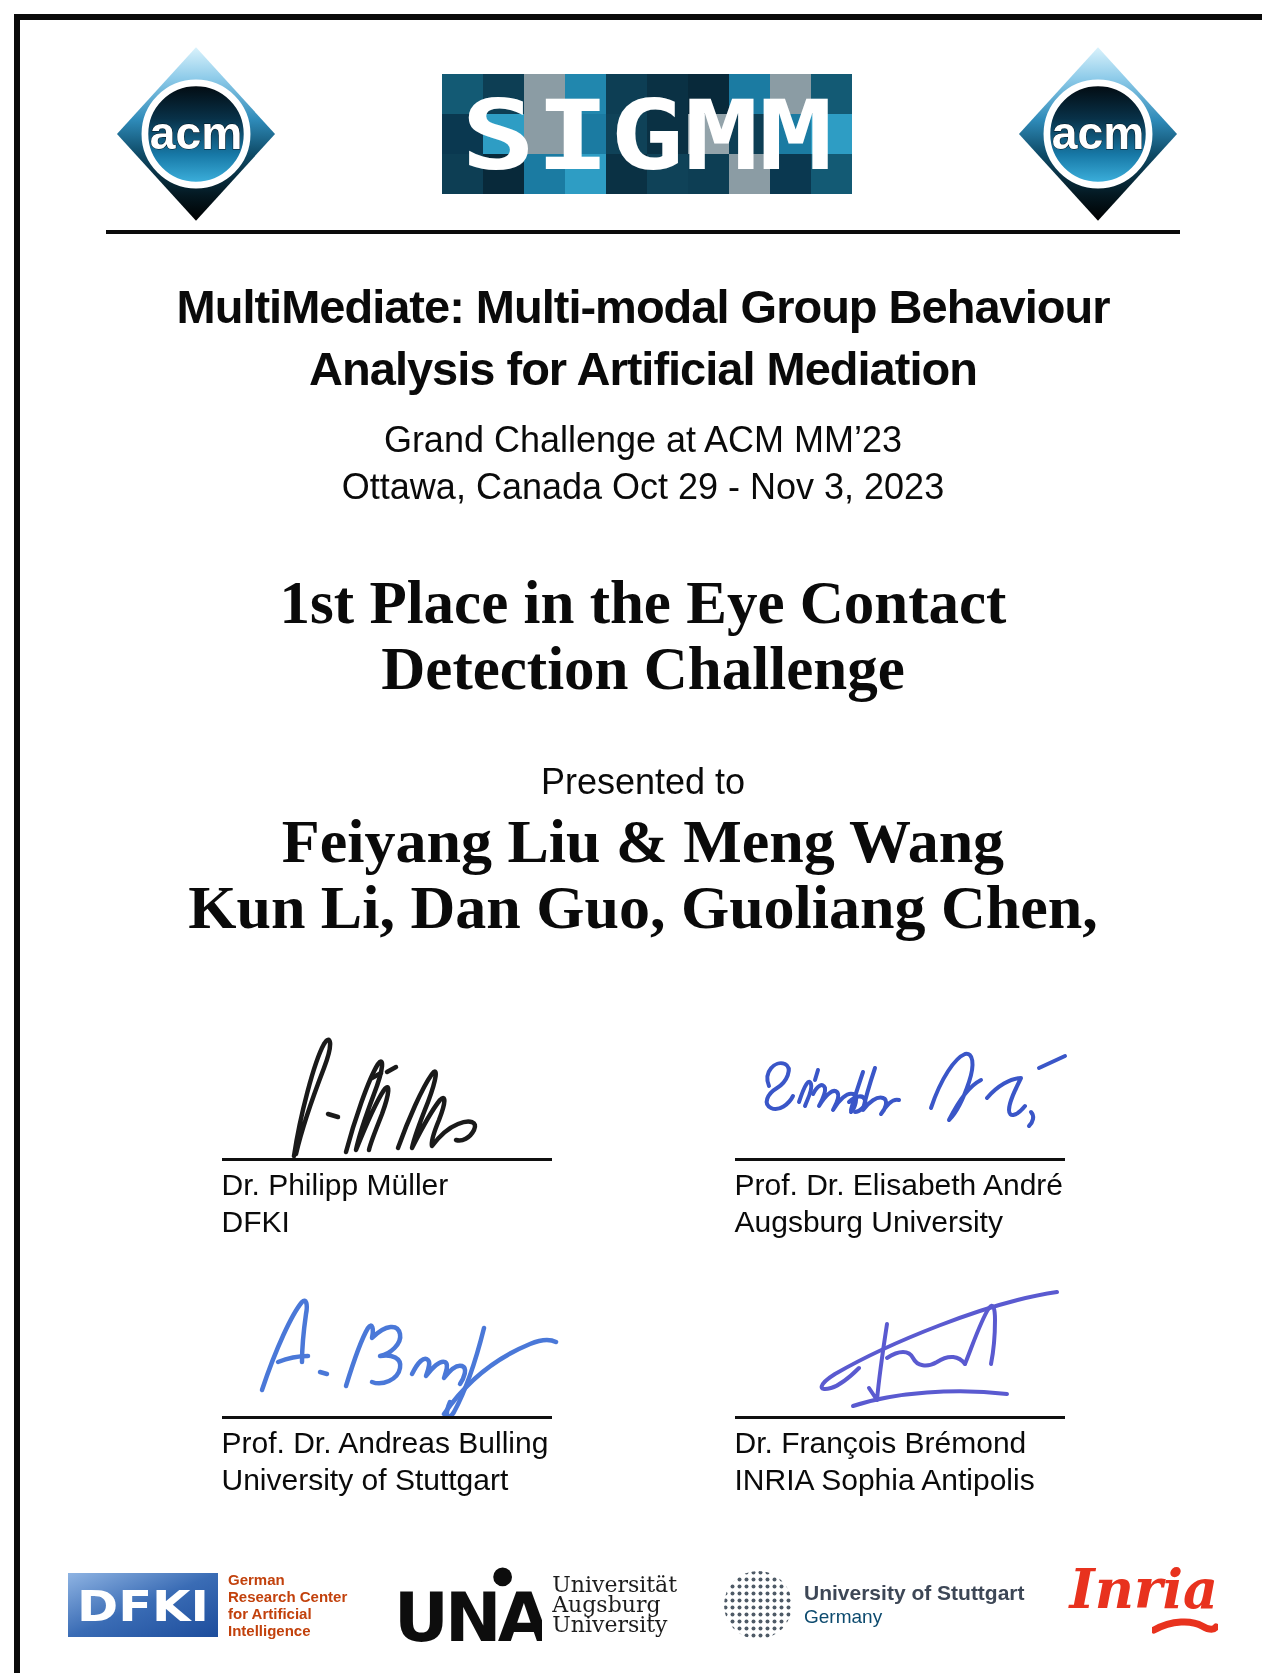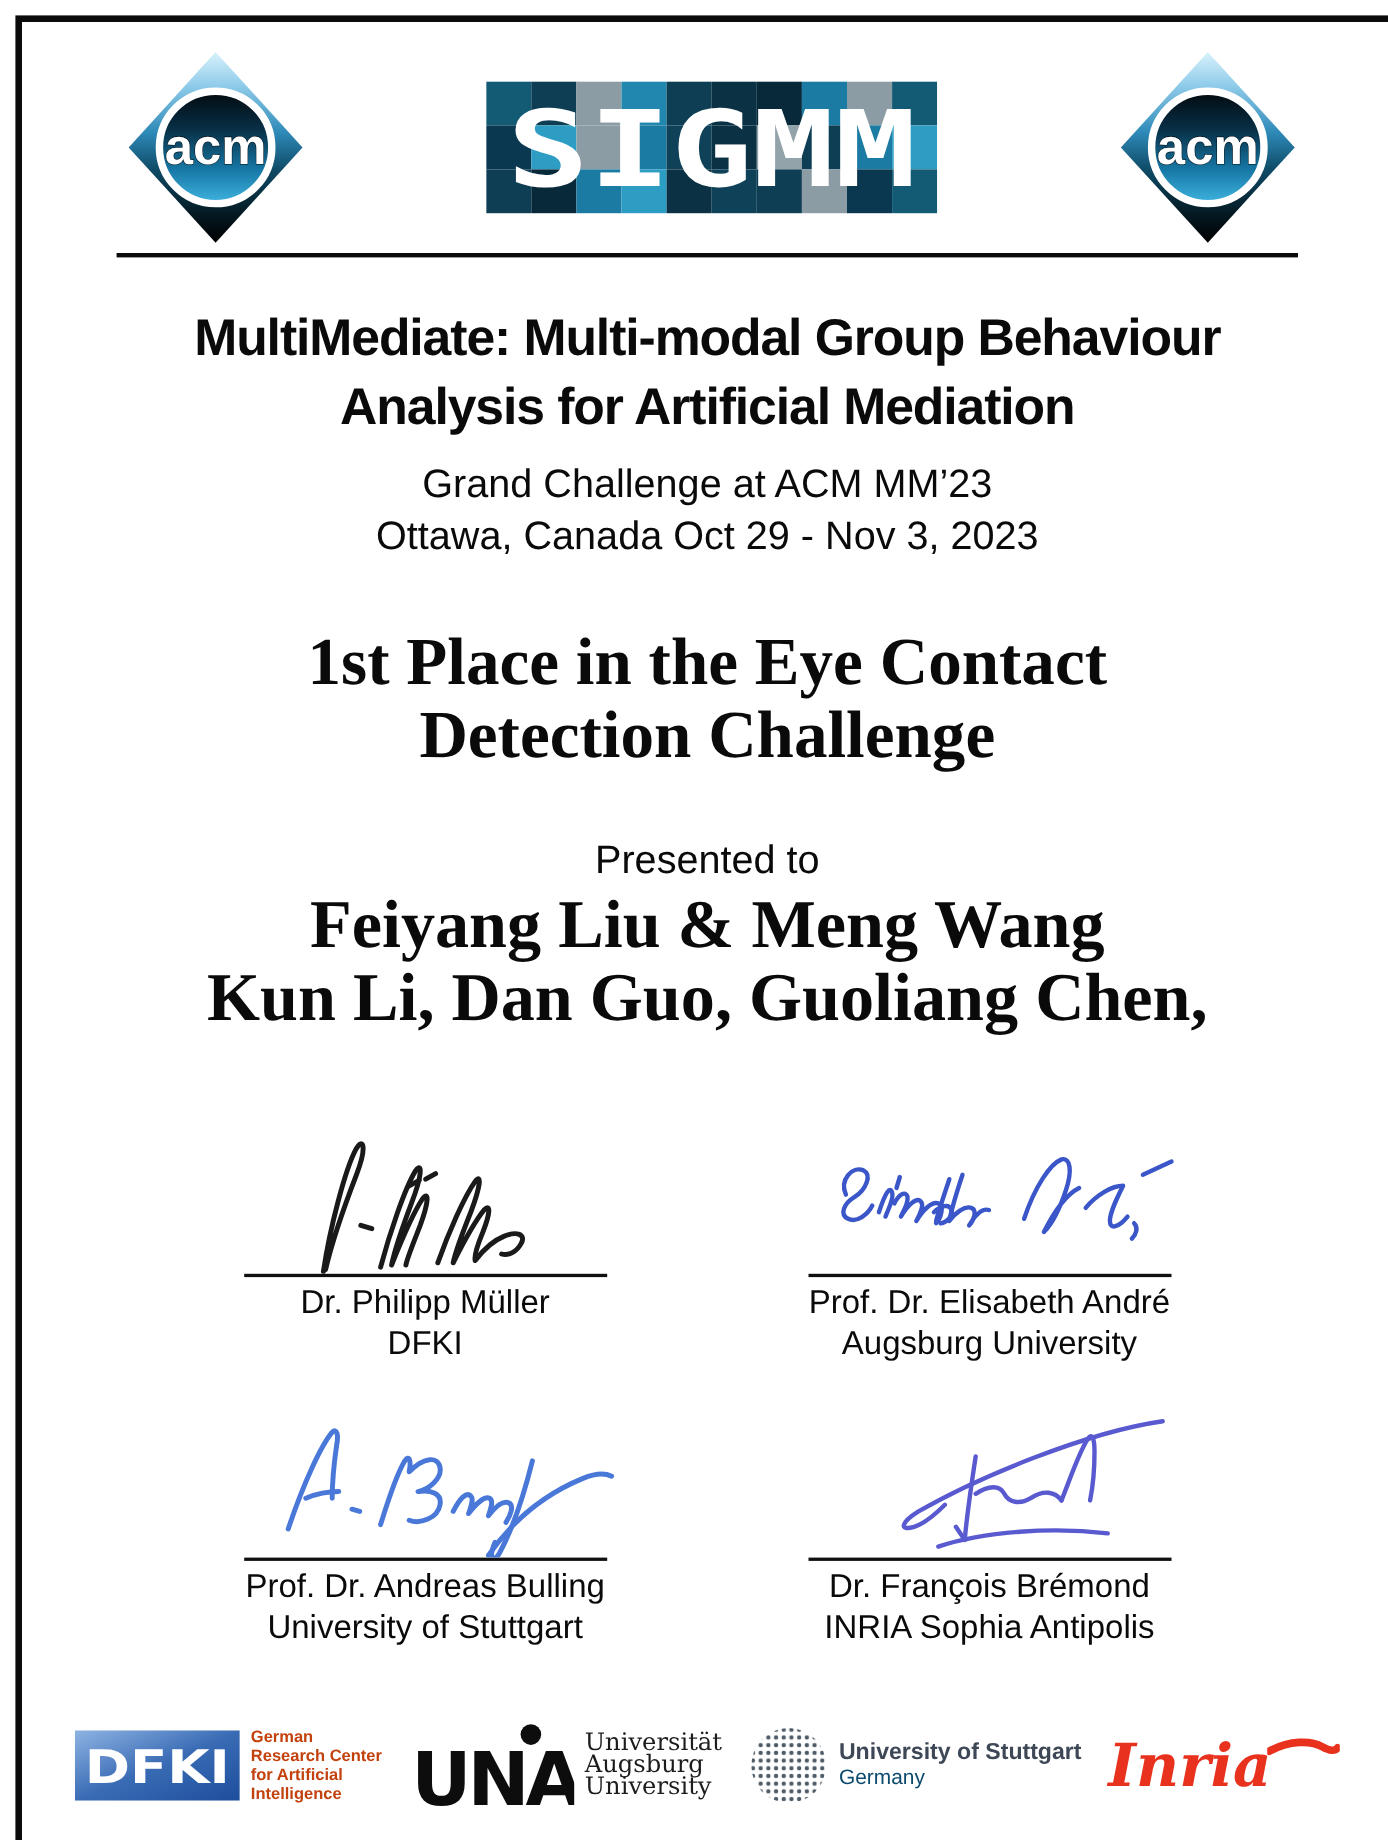--- a/index.html
+++ b/index.html
@@ -9,32 +9,32 @@
     font-family:"Liberation Sans", sans-serif;color:#0a0a0a;overflow:hidden;
   }
   .header{display:flex;align-items:center;justify-content:space-between;padding:26px 88px 0 96px;}
   .rule{height:4px;background:#0b0b0b;margin:8px 86px 0 86px;}
   .title{margin-top:42px;text-align:center;font-weight:bold;font-size:47px;line-height:62px;letter-spacing:-1px;}
   .subtitle{margin-top:16px;text-align:center;font-size:36px;line-height:47px;}
   .award{margin-top:60px;text-align:center;font-family:"Liberation Serif", serif;font-weight:bold;font-size:61px;line-height:66px;}
   .presented{margin-top:58px;text-align:center;font-size:36px;line-height:44px;}
   .recipients{margin-top:4px;text-align:center;font-family:"Liberation Serif", serif;font-weight:bold;font-size:62px;line-height:66px;}
   .sig-grid{display:grid;grid-template-columns:1fr 1fr;margin:88px 110px 0 110px;row-gap:26px;justify-items:center;}
-  .sig-cell{width:330px;text-align:center;}
+  .sig-cell{width:330px;text-align:left;}
   .sig-art{display:block;margin:0 auto;}
   .sig-line{border-top:3px solid #101010;margin-top:0;}
   .sig-name{font-size:30px;line-height:37px;margin-top:5px;}
   .sig-org{font-size:30px;line-height:37px;}
   .footer{position:absolute;left:48px;right:48px;bottom:26px;display:flex;align-items:center;justify-content:space-between;}
   .logo-wrap{display:flex;align-items:center;gap:10px;}
   .dfki-caption{font-size:15px;line-height:17px;font-weight:bold;color:#c2410c;}
   .una-caption{font-family:"DejaVu Serif", serif;font-size:22px;line-height:20px;color:#1c1c1c;}
   .stu-caption-1{font-size:21px;line-height:24px;font-weight:bold;color:#3d4756;}
   .stu-caption-2{font-size:19px;line-height:24px;color:#0c4a6e;}
-  .inria-wrap{display:flex;align-items:flex-start;}
+  .inria-wrap{display:flex;align-items:flex-end;flex-direction:column;}
   .inria-text{font-family:"DejaVu Serif", serif;font-style:italic;font-weight:bold;font-size:54px;color:#e8321e;line-height:54px;}
   .inria-tail{margin-left:-4px;margin-bottom:10px;}
 </style>
 </head>
 <body>
 
 <div class="certificate">
 
   <svg width="0" height="0" style="position:absolute" aria-hidden="true">
     <defs>

